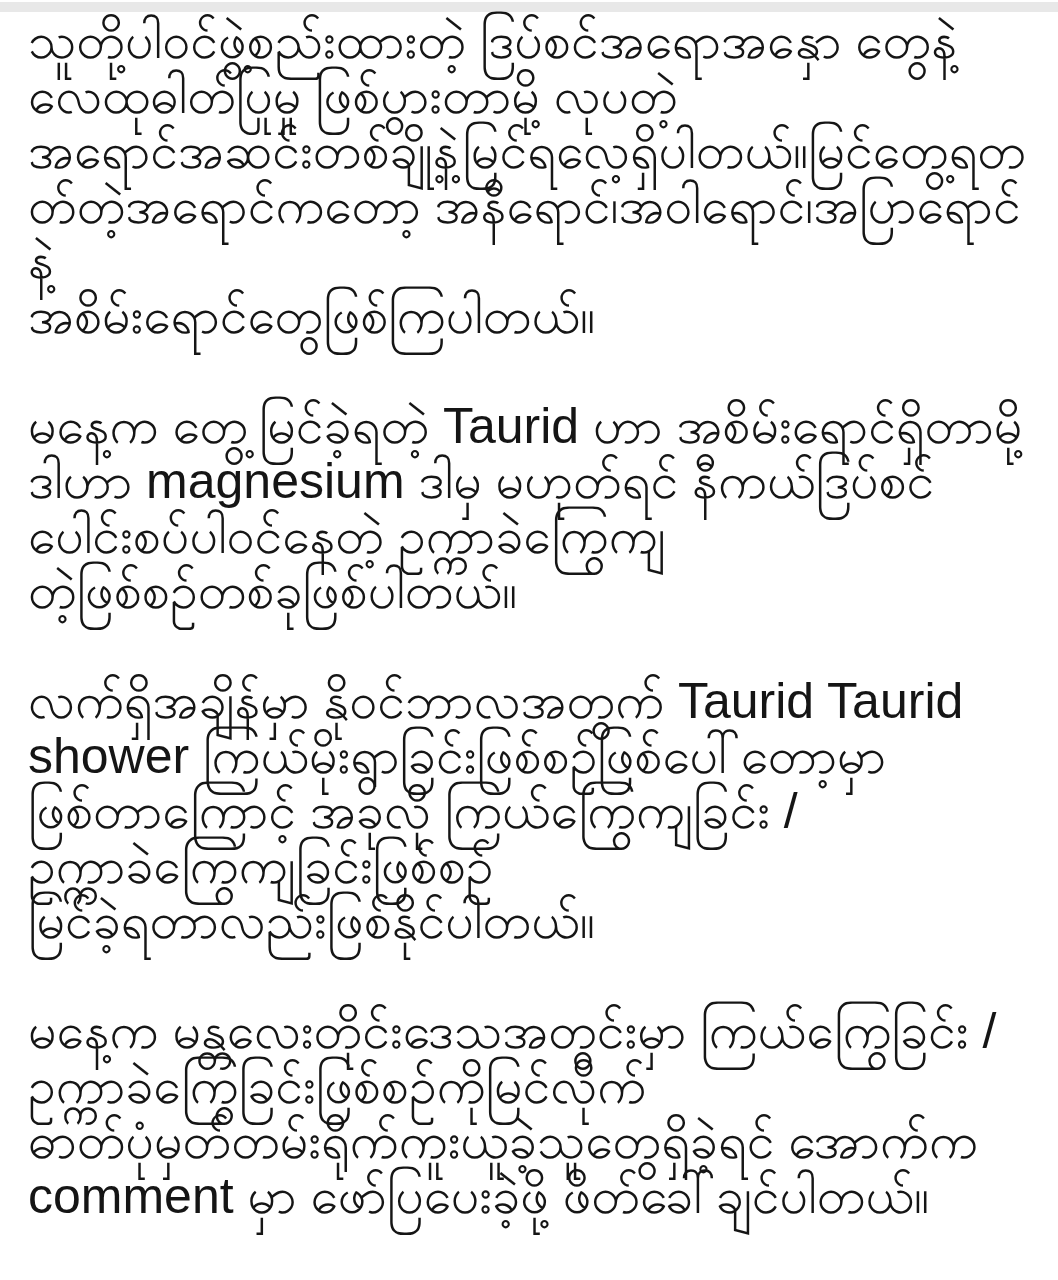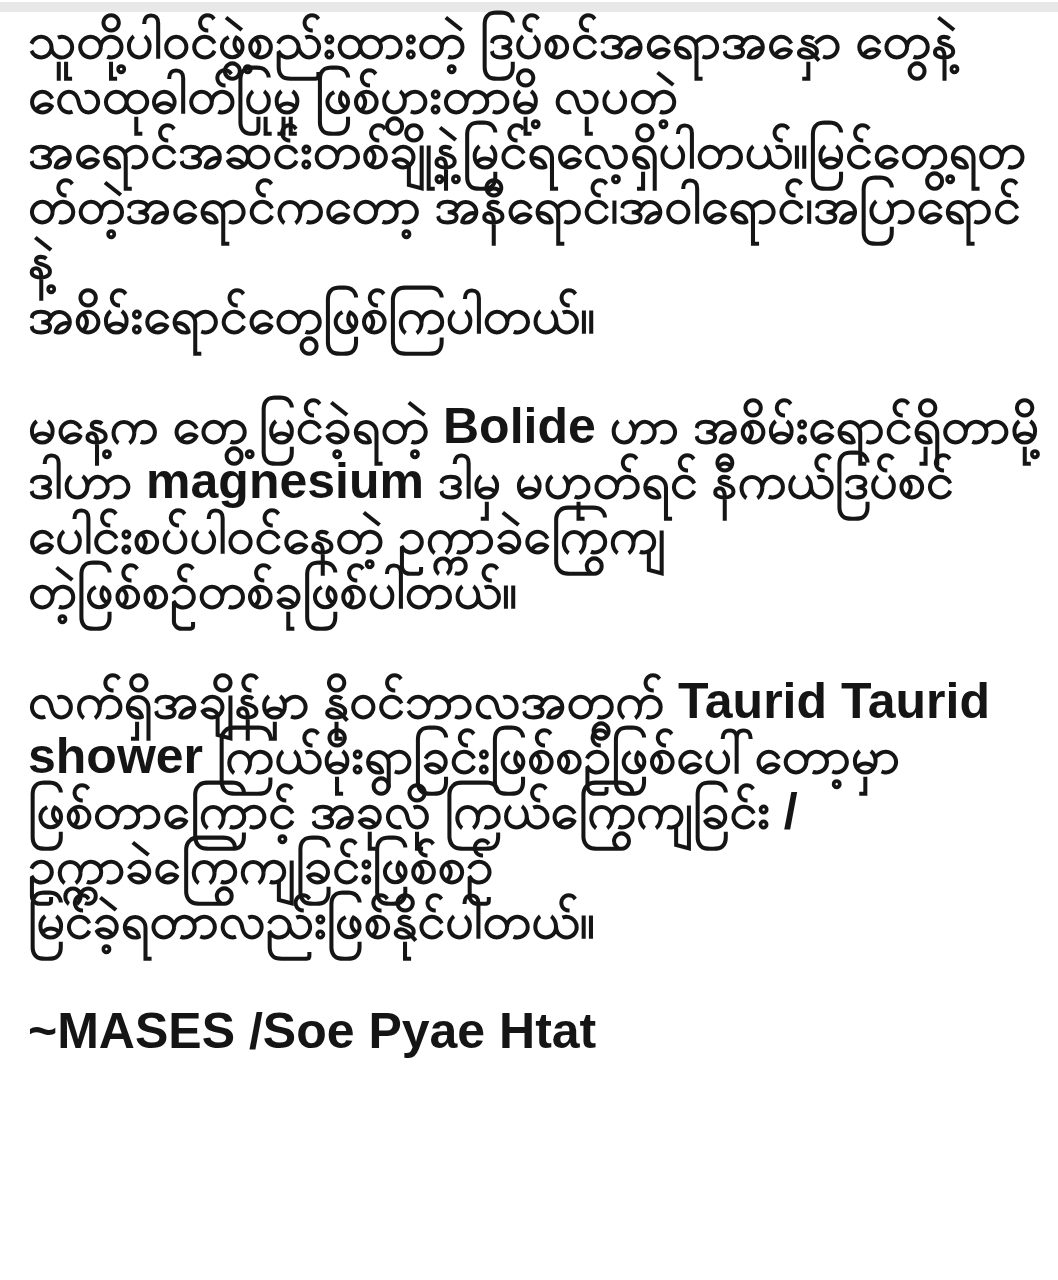--- a/index.html
+++ b/index.html
@@ -9,21 +9,20 @@
     height: 1280px;
     overflow: hidden;
     background: #ffffff;
     font-family: "Liberation Sans", sans-serif;
   }
   .page {
     position: relative;
     width: 1058px;
     height: 1280px;
     box-sizing: border-box;
-    font-weight: bold;
   }
   .top-bar {
     position: absolute;
     top: 2px;
     left: 0;
     width: 1058px;
     height: 10px;
     background: #e8e8e8;
   }
   .content {
@@ -53,24 +52,28 @@
 <body style="background: rgb(255, 255, 255);">
 
 <div class="page">
   <div class="top-bar" style="background: rgb(232, 232, 232);"></div>
   <div class="content" style="color: rgb(21, 21, 21);">
     <p class="para">သူတို့ပါဝင်ဖွဲ့စည်းထားတဲ့ ဒြပ်စင်အရောအနှော တွေနဲ့
 လေထုဓါတ်ပြုမှု ဖြစ်ပွားတာမို့ လုပတဲ့
 အရောင်အဆင်းတစ်ချို့နဲ့မြင်ရလေ့ရှိပါတယ်။မြင်တွေ့ရတ
 တ်တဲ့အရောင်ကတော့ အနီရောင်၊အဝါရောင်၊အပြာရောင် နဲ့
 အစိမ်းရောင်တွေဖြစ်ကြပါတယ်။</p>
-    <p class="para">မနေ့က တွေ့မြင်ခဲ့ရတဲ့ Bolide ဟာ အစိမ်းရောင်ရှိတာမို့
+    <p class="para">မနေ့က တွေ့မြင်ခဲ့ရတဲ့ Taurid ဟာ အစိမ်းရောင်ရှိတာမို့
 ဒါဟာ magnesium ဒါမှ မဟုတ်ရင် နီကယ်ဒြပ်စင်
 ပေါင်းစပ်ပါဝင်နေတဲ့ ဥက္ကာခဲကြွေကျ
 တဲ့ဖြစ်စဉ်တစ်ခုဖြစ်ပါတယ်။</p>
     <p class="para">လက်ရှိအချိန်မှာ နိုဝင်ဘာလအတွက် Taurid Taurid
 shower ကြယ်မိုးရွာခြင်းဖြစ်စဉ်ဖြစ်ပေါ်တော့မှာ
 ဖြစ်တာကြောင့် အခုလို ကြယ်ကြွေကျခြင်း /
 ဥက္ကာခဲကြွေကျခြင်းဖြစ်စဉ်
 မြင်ခဲ့ရတာလည်းဖြစ်နိုင်ပါတယ်။</p>
+    <p class="para">မနေ့က မန္တလေးတိုင်းဒေသအတွင်းမှာ ကြယ်ကြွေခြင်း /
+ဥက္ကာခဲကြွေခြင်းဖြစ်စဉ်ကိုမြင်လိုက်
+ဓာတ်ပုံမှတ်တမ်းရိုက်ကူးယူခဲ့သူတွေရှိခဲ့ရင် အောက်က
+comment မှာ ဖော်ပြပေးခဲ့ဖို့ ဖိတ်ခေါ်ချင်ပါတယ်။</p>
     <p class="signature">~MASES /Soe Pyae Htat</p>
   </div>
 </div>
 
 </body></html>

